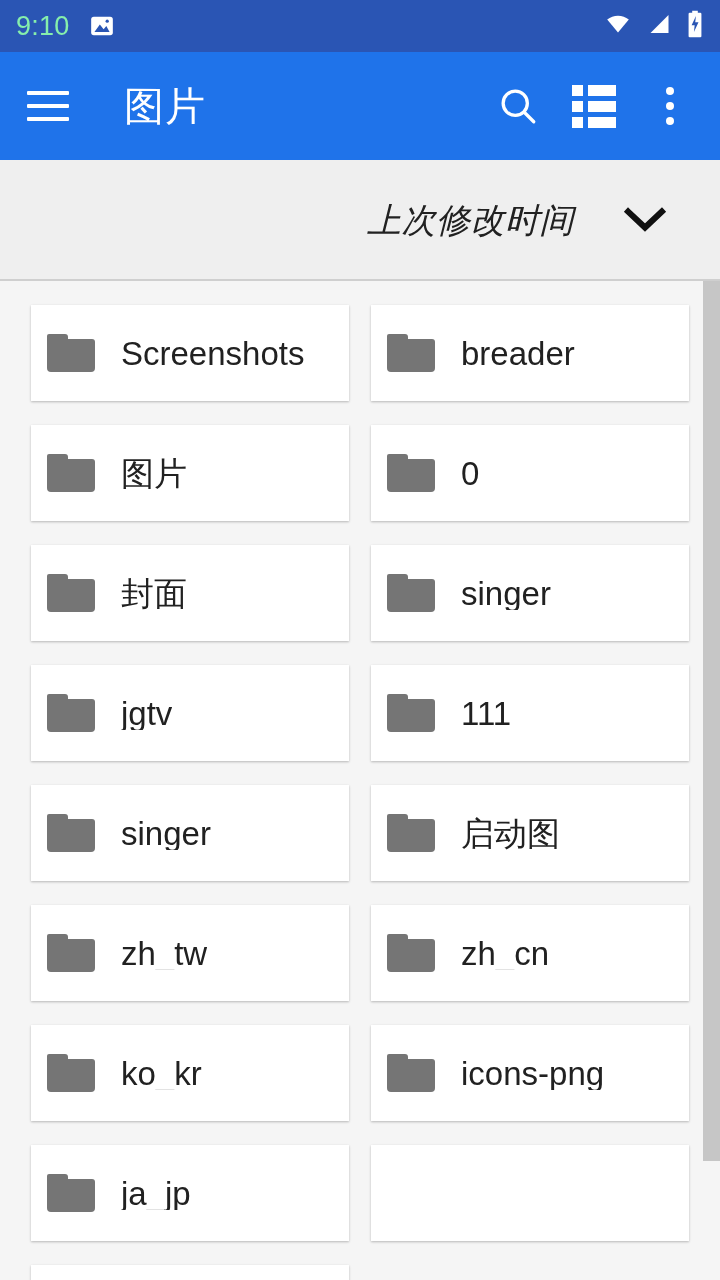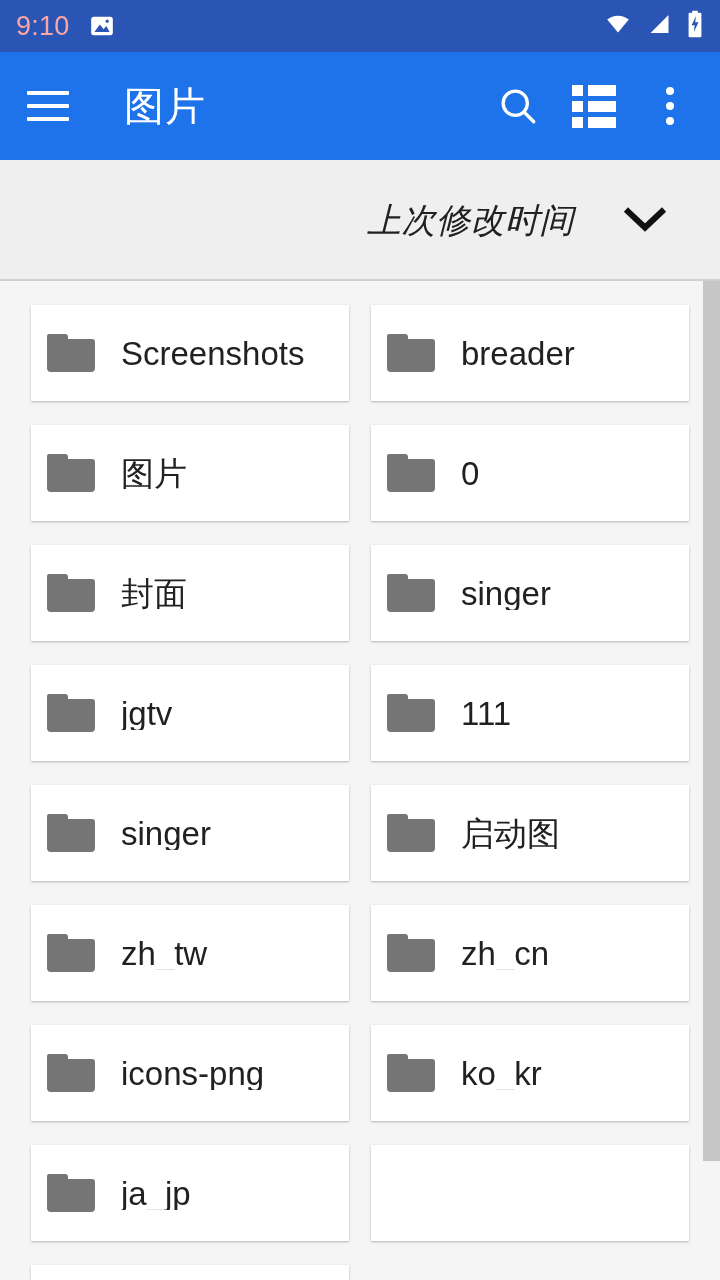--- a/index.html
+++ b/index.html
@@ -7,21 +7,21 @@
     width:720px; height:1280px;
     font-family:"Liberation Sans","DejaVu Sans",sans-serif;
     background:#f5f5f5;
     overflow:hidden;
   }
   #app { position:relative; width:720px; height:1280px; }
 
   
   .status-bar{
     position:absolute; top:0; left:0; width:720px; height:52px;
-    background:#2a55b4; color:#fca5a5;
+    background:#2a55b4; color:#86efac;
     display:flex; align-items:center; padding:0 16px;
   }
   .status-clock{ font-size:27px; font-weight:400; letter-spacing:.2px; line-height:1; }
   .status-notif{ margin-left:20px; display:flex; align-items:center; }
   .status-right{ margin-left:auto; display:flex; align-items:center; gap:13px; }
 
   
   .app-bar{
     position:absolute; top:52px; left:0; width:720px; height:108px;
     background:#1f73ea; display:flex; align-items:center;
@@ -266,28 +266,28 @@
             <div class="tab"></div>
             <div class="body"></div>
           </div>
           <div class="card-label">zh_cn</div>
         </div>
         <div class="card">
           <div class="folder-icon">
             <div class="tab"></div>
             <div class="body"></div>
           </div>
+          <div class="card-label">ko_kr</div>
+        </div>
+        <div class="card">
+          <div class="folder-icon">
+            <div class="tab"></div>
+            <div class="body"></div>
+          </div>
           <div class="card-label">icons-png</div>
-        </div>
-        <div class="card">
-          <div class="folder-icon">
-            <div class="tab"></div>
-            <div class="body"></div>
-          </div>
-          <div class="card-label">ko_kr</div>
         </div>
         <div class="card">
           <div class="folder-icon">
             <div class="tab"></div>
             <div class="body"></div>
           </div>
           <div class="card-label">ja_jp</div>
         </div>
         <div class="card">
           <div class="card-label"></div>

